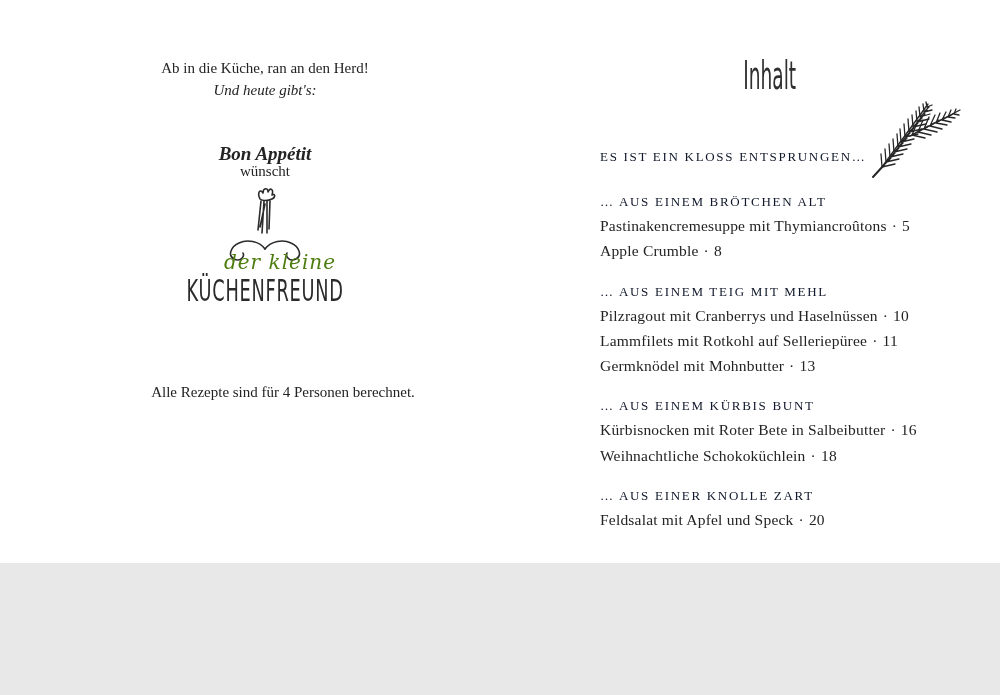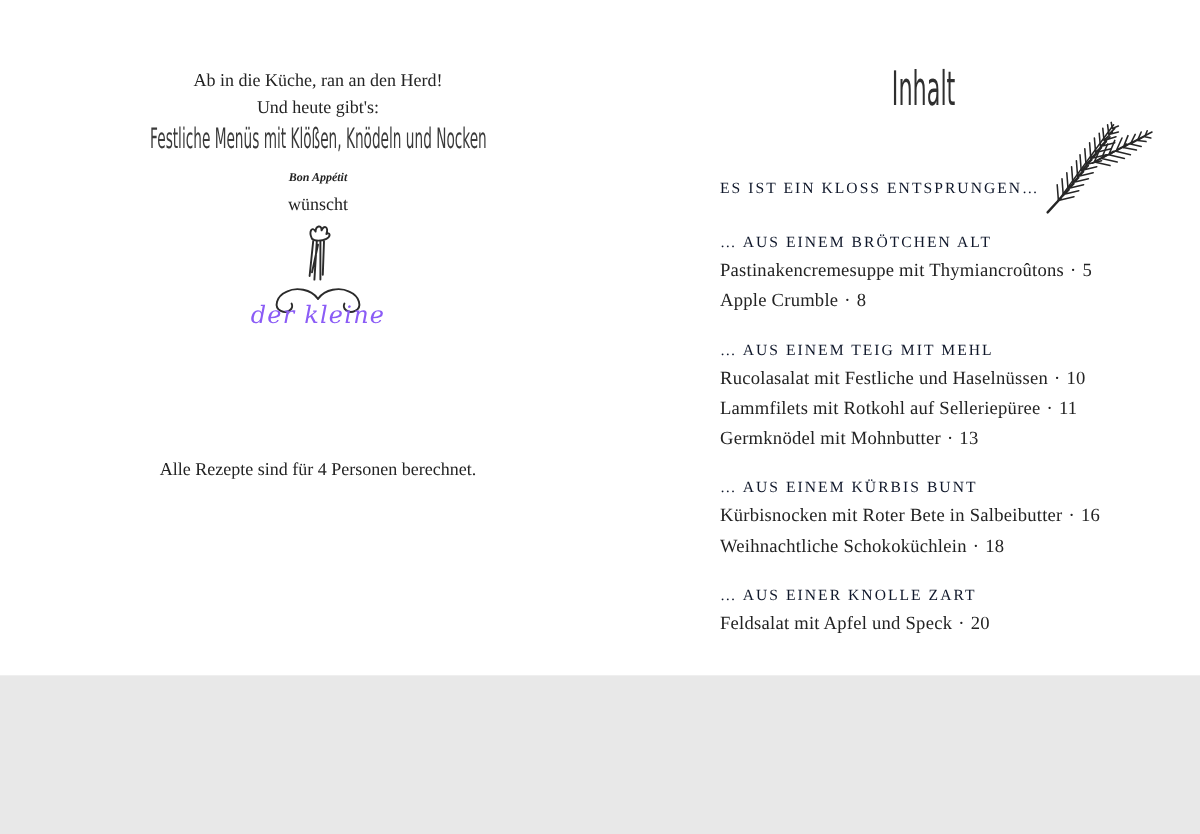--- a/index.html
+++ b/index.html
@@ -8,42 +8,42 @@
     background:#ffffff; overflow:hidden;
     font-family:"Liberation Serif", serif;
     color:#232323;
   }
   .abs { position:absolute; }
 
   
   .lp { left:0; width:530px; text-align:center; }
   .intro-line { font-size:15px; line-height:22px; }
   #intro1 { top:57px; }
-  #intro2 { top:79px; }
+  #intro2 { top:79px;font-style:italic; }
 
   .hand {
     display:inline-block;
     font-family:"DejaVu Sans", sans-serif;
     color:#3a3a3a;
     white-space:nowrap;
   }
   #menu-title { top:103px; }
   #menu-title .hand { font-size:17px; transform:scale(0.67,1.38); transform-origin:center top; }
 
-  #bon { top:143px; font-style:italic; font-size:10px; font-weight:bold; }
+  #bon { top:143px; font-style:italic; font-size:19px; font-weight:bold; }
   #wuenscht { top:163px; font-size:15px; }
 
   #logo-icon { top:186px; left:215px; width:100px; }
   #logo-icon svg { display:block; }
 
-  #logo-sub { top:250px; font-family:"DejaVu Serif", serif; font-style:italic; font-size:20px; color:#8b5cf6; letter-spacing:1px; }
+  #logo-sub { top:250px; font-family:"DejaVu Serif", serif; font-style:italic; font-size:20px; color:#4d7c0f; letter-spacing:1px;padding-left:15px; }
   #logo-name { top:274px; }
   #logo-name .hand { font-size:24px; transform:scale(0.74,1.22); transform-origin:center top; letter-spacing:1px; color:#2b2b2b; }
 
-  #note { top:384px; font-size:15px; }
+  #note { top:384px; font-size:15px;padding-left:18px; }
 
   
   #inhalt { left:600px; top:52px; width:340px; text-align:center; }
   #inhalt .hand { font-size:30px; transform:scale(0.62,1.32); transform-origin:center top; color:#2f2f2f; }
 
   #sprig { left:870px; top:88px; width:100px; height:92px; }
 
   #toc { left:600px; top:148px; width:370px; }
   .toc-heading {
     font-size:13px; line-height:18px; letter-spacing:1.7px;
@@ -56,40 +56,40 @@
   .sep { margin:0 5px; }
 </style>
 </head>
 <body>
 
 <div id="canvas">
 
   <div class="abs lp intro-line" id="intro1">Ab in die Küche, ran an den Herd!</div>
   <div class="abs lp intro-line" id="intro2">Und heute gibt's:</div>
 
-  <div class="abs lp" id="menu-title">
-    <span class="hand">Festliche Menüs mit Klößen, Knödeln und Nocken</span>
-  </div>
 
   <div class="abs lp" id="bon">Bon Appétit</div>
   <div class="abs lp" id="wuenscht">wünscht</div>
 
   <div class="abs" id="logo-icon">
     <svg width="100" height="78" viewBox="0 0 100 78" fill="none" stroke="#2b2b2b" stroke-width="1.6" stroke-linecap="round" stroke-linejoin="round">
 
       <path d="M45,13 C42,7 45,2 48,7 C48,2 53,1 53,6 C55,1 59,3 57,9 C60,7 61,11 57,13 C53,15 47,15 45,13 Z"></path>
 
       <path d="M46,15 L43,44 M49,15 L47,47 M52,15 L52,47 M55,15 L54,43 M50,18 L45,41"></path>
 
       <path d="M50,63 C44,55 32,53 24,57 C15,61 13,70 19,73 C25,76 30,71 28,67"></path>
       <path d="M50,63 C56,55 68,53 76,57 C85,61 87,70 81,73 C75,76 70,71 72,67"></path>
     </svg>
   </div>
 
   <div class="abs lp" id="logo-sub">der kleine</div>
+  <div class="abs lp" id="logo-name">
+    <span class="hand">KÜCHENFREUND</span>
+  </div>
 
   <div class="abs lp" id="note">Alle Rezepte sind für 4 Personen berechnet.</div>
 
   <div class="abs" id="inhalt">
     <span class="hand">Inhalt</span>
   </div>
 
   <div class="abs" id="sprig">
     <svg width="100" height="92" viewBox="0 0 100 92" fill="none" stroke="#262626" stroke-width="1.3" stroke-linecap="round">
       <path stroke-width="2" d="M3,89 L14,77"></path>
@@ -125,21 +125,21 @@
       <div class="toc-heading">… AUS EINEM BRÖTCHEN ALT</div>
       <div class="toc-items">
         <div class="toc-item"><span>Pastinakencremesuppe mit Thymiancroûtons</span><span class="sep">·</span><span>5</span></div>
         <div class="toc-item"><span>Apple Crumble</span><span class="sep">·</span><span>8</span></div>
       </div>
     </section>
 
     <section class="toc-section">
       <div class="toc-heading">… AUS EINEM TEIG MIT MEHL</div>
       <div class="toc-items">
-        <div class="toc-item"><span>Rucolasalat mit Festliche und Haselnüssen</span><span class="sep">·</span><span>10</span></div>
+        <div class="toc-item"><span>Pilzragout mit Cranberrys und Haselnüssen</span><span class="sep">·</span><span>10</span></div>
         <div class="toc-item"><span>Lammfilets mit Rotkohl auf Selleriepüree</span><span class="sep">·</span><span>11</span></div>
         <div class="toc-item"><span>Germknödel mit Mohnbutter</span><span class="sep">·</span><span>13</span></div>
       </div>
     </section>
 
     <section class="toc-section">
       <div class="toc-heading">… AUS EINEM KÜRBIS BUNT</div>
       <div class="toc-items">
         <div class="toc-item"><span>Kürbisnocken mit Roter Bete in Salbeibutter</span><span class="sep">·</span><span>16</span></div>
         <div class="toc-item"><span>Weihnachtliche Schokoküchlein</span><span class="sep">·</span><span>18</span></div>

